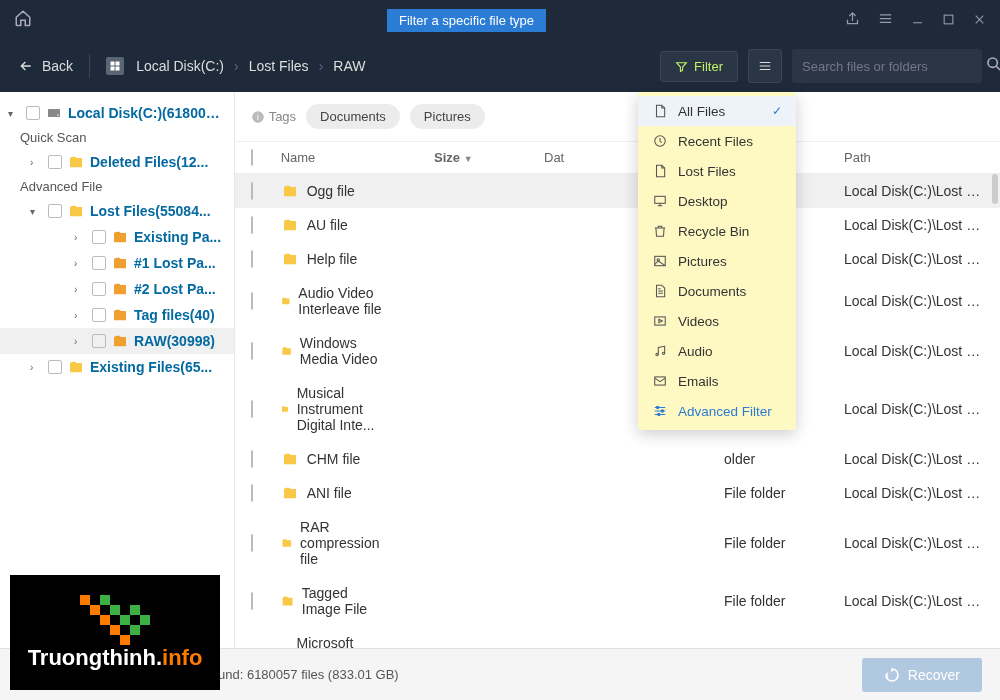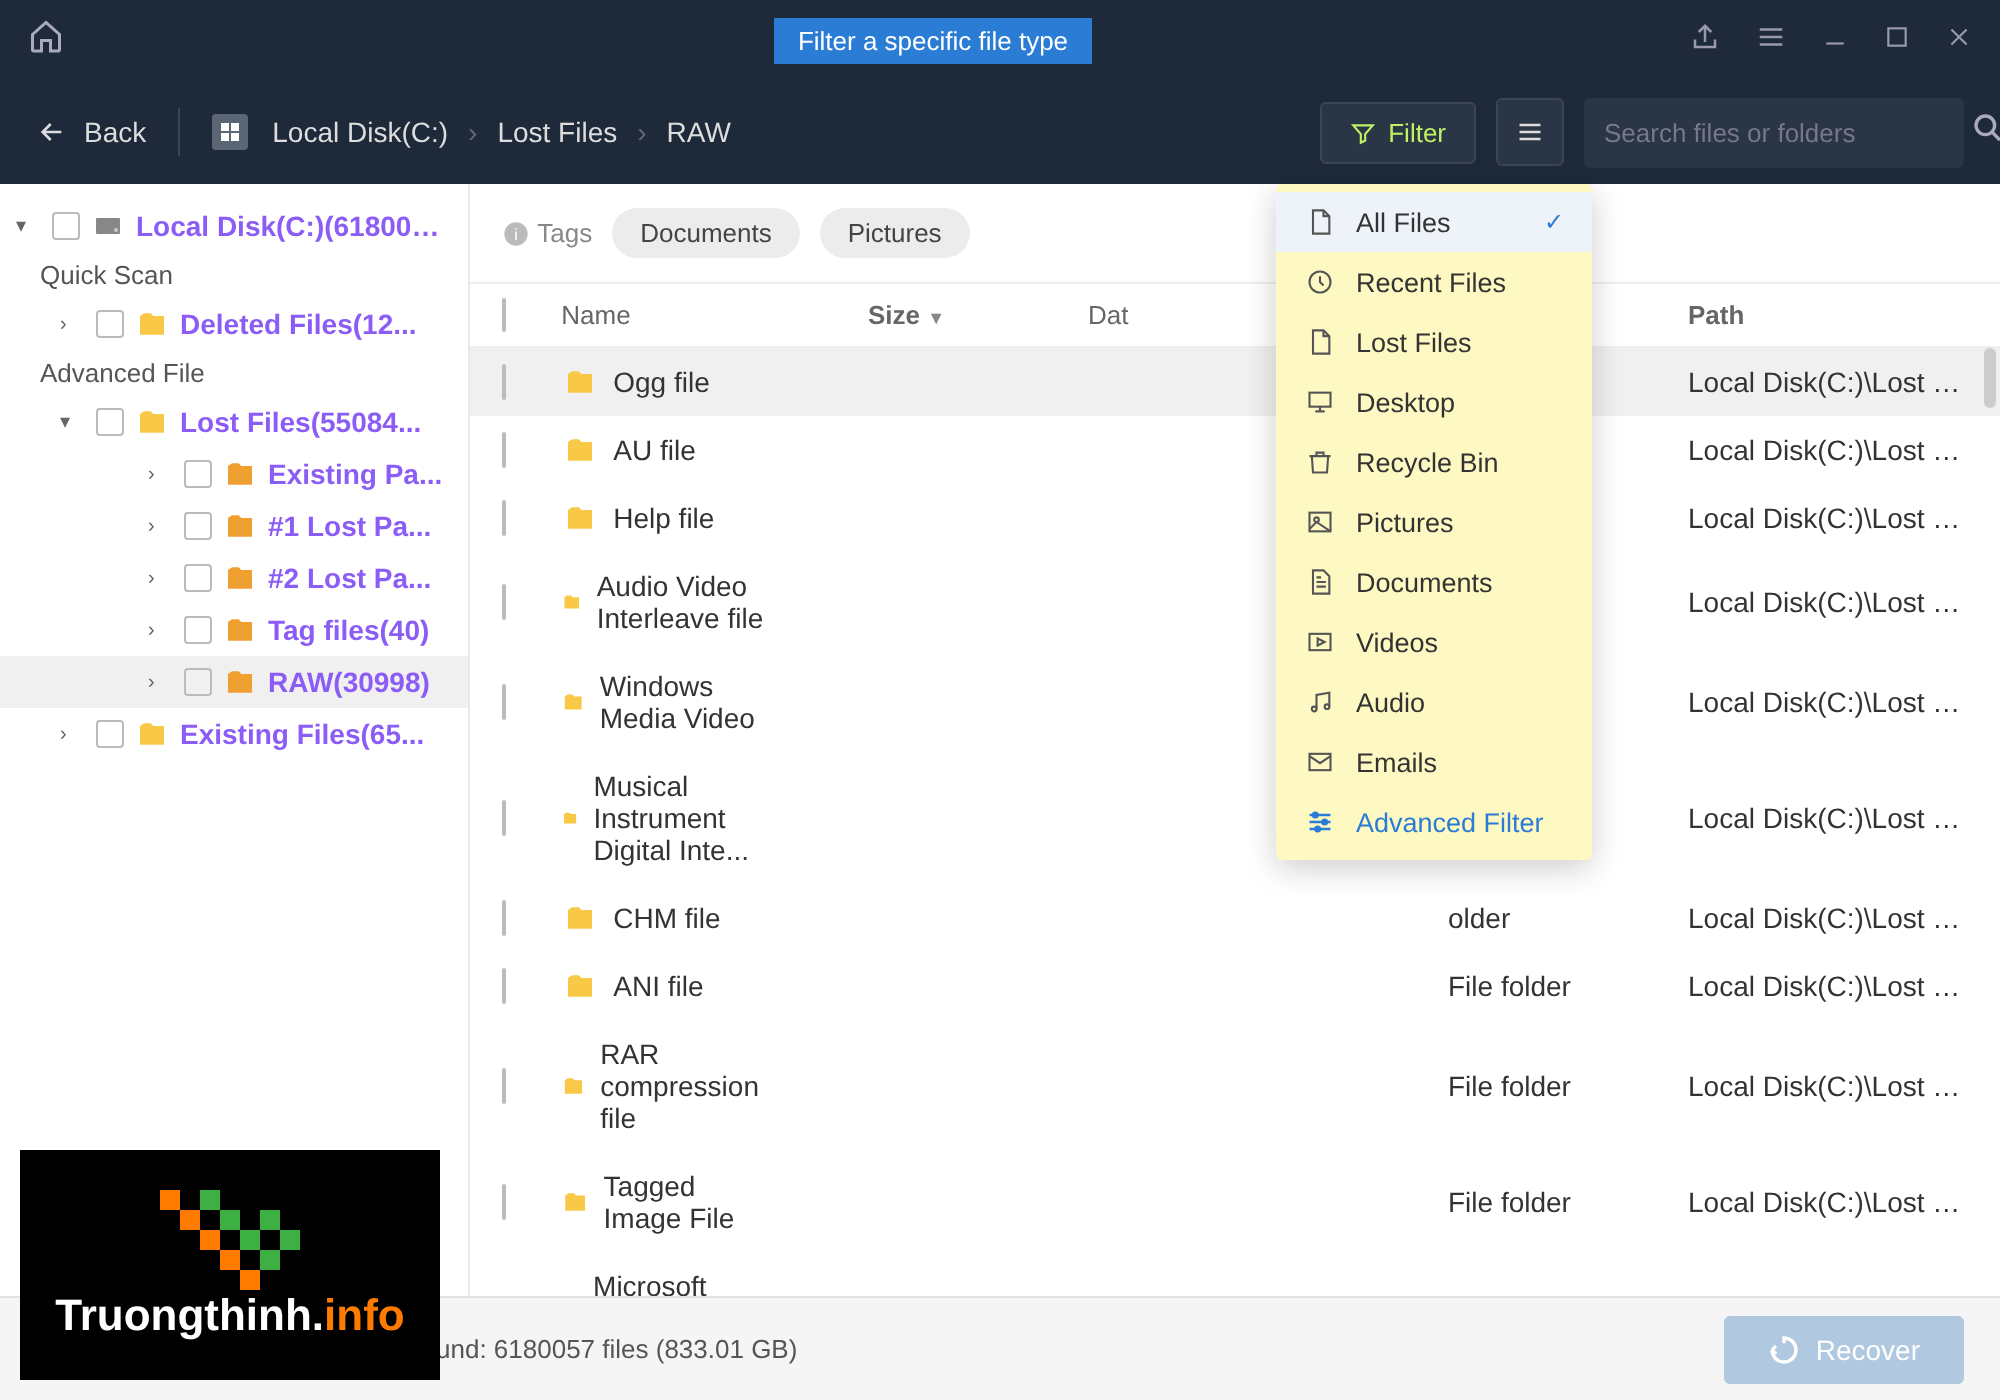--- a/index.html
+++ b/index.html
@@ -26,40 +26,40 @@
 .search-box input::placeholder { color: #778; }
 .search-btn { color: #aab; cursor: pointer; }
 
 .content { display: flex; height: calc(700px - 40px - 52px - 52px); }
 .sidebar { width: 240px; background: #fff; overflow-y: auto; padding: 8px 0; border-right: 1px solid #e8e8e8; }
 .tree-item { display: flex; align-items: center; padding: 5px 8px; font-size: 14px; cursor: pointer; gap: 6px; white-space: nowrap; overflow: hidden; }
 .tree-item.selected { background: #f0f0f0; }
 .tree-toggle { width: 12px; color: #666; font-size: 10px; }
 .tree-check { width: 14px; height: 14px; border: 1px solid #bbb; border-radius: 2px; flex-shrink: 0; }
 .tree-icon { width: 16px; height: 16px; flex-shrink: 0; }
-.tree-label { overflow: hidden; text-overflow: ellipsis; color: #8b5cf6; }
+.tree-label { overflow: hidden; text-overflow: ellipsis; color: #0369a1; }
 .tree-item.root .tree-label { font-weight: 600; }
 .tree-section { padding: 4px 20px; font-size: 13px; color: #555; }
 .indent-1 { padding-left: 30px; }
 .indent-3 { padding-left: 74px; }
 .folder-yellow { fill: #f9c846; }
 .folder-orange { fill: #f0a030; }
 
 .main { flex: 1; display: flex; flex-direction: column; background: #fff; position: relative; }
 .tag-row { display: flex; align-items: center; gap: 10px; padding: 12px 16px; border-bottom: 1px solid #eee; }
 .tag-label { color: #888; font-size: 13px; display: flex; align-items: center; gap: 4px; }
 .tag-chip { background: #ececec; color: #444; padding: 5px 14px; border-radius: 14px; font-size: 13px; cursor: pointer; }
 
 .table-header { display: flex; align-items: center; padding: 8px 16px; border-bottom: 1px solid #eee; font-size: 13px; color: #666; }
 .table-header .th-check { width: 30px; }
 .table-header .th-name { flex: 1; }
 .table-header .th-size { width: 110px; padding-right: 4px; font-weight: bold; }
 .table-header .th-date { width: 180px; }
 .table-header .th-type { width: 120px; }
-.table-header .th-path { width: 140px; font-weight: bold; }
+.table-header .th-path { width: 140px; }
 .sort-ind { font-size: 9px; color: #888; }
 
 .table-body { flex: 1; overflow-y: auto; position: relative; }
 .row { display: flex; align-items: center; padding: 9px 16px; font-size: 14px; color: #333; }
 .row.selected { background: #f0f0f0; }
 .td-check { width: 30px; }
 .td-name { flex: 1; display: flex; align-items: center; gap: 8px; }
 .td-size { width: 110px; }
 .td-date { width: 180px; }
 .td-type { width: 120px; white-space: nowrap; overflow: hidden; text-overflow: ellipsis; margin-left: 48px; }

